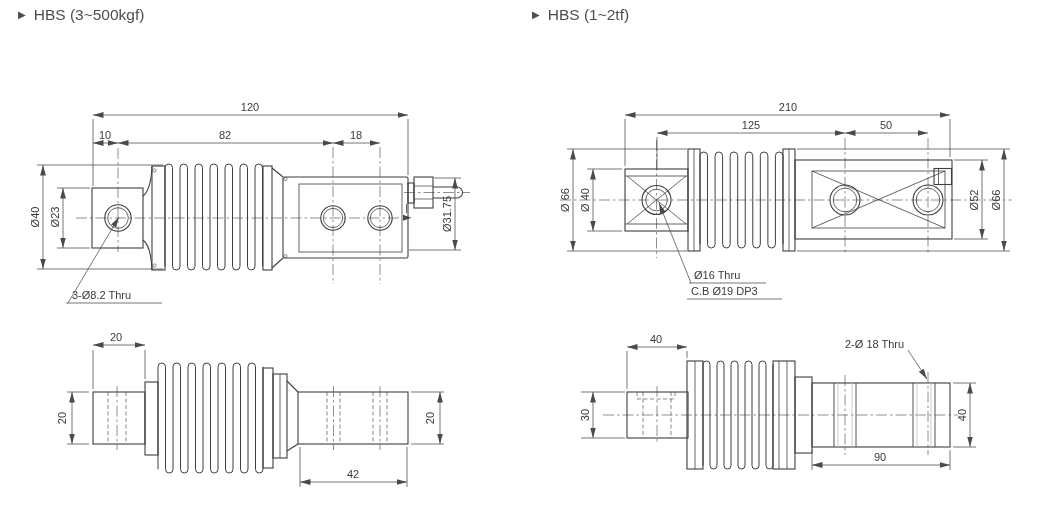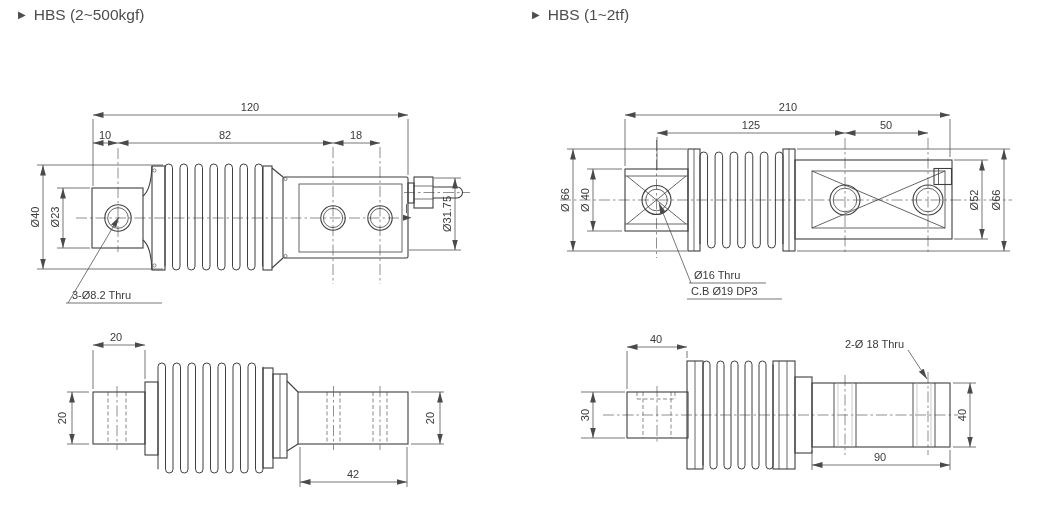--- a/index.html
+++ b/index.html
@@ -274,19 +274,19 @@
       <text x="656" y="343" text-anchor="middle">40</text>
       <text x="589" y="415" text-anchor="middle" transform="rotate(-90 589 415)">30</text>
       <text x="845" y="348">2-Ø 18 Thru</text>
       <text x="966" y="415" text-anchor="middle" transform="rotate(-90 966 415)">40</text>
       <text x="880" y="461" text-anchor="middle">90</text>
     </g>
   </svg>
 
   <div class="panel-title" id="title-left">
     <span class="tri">▶</span>
-    <span>HBS (2~500kgf)</span>
+    <span>HBS (3~500kgf)</span>
   </div>
   <div class="panel-title" id="title-right">
     <span class="tri">▶</span>
     <span>HBS (1~2tf)</span>
   </div>
 </div>
 
 </body></html>

